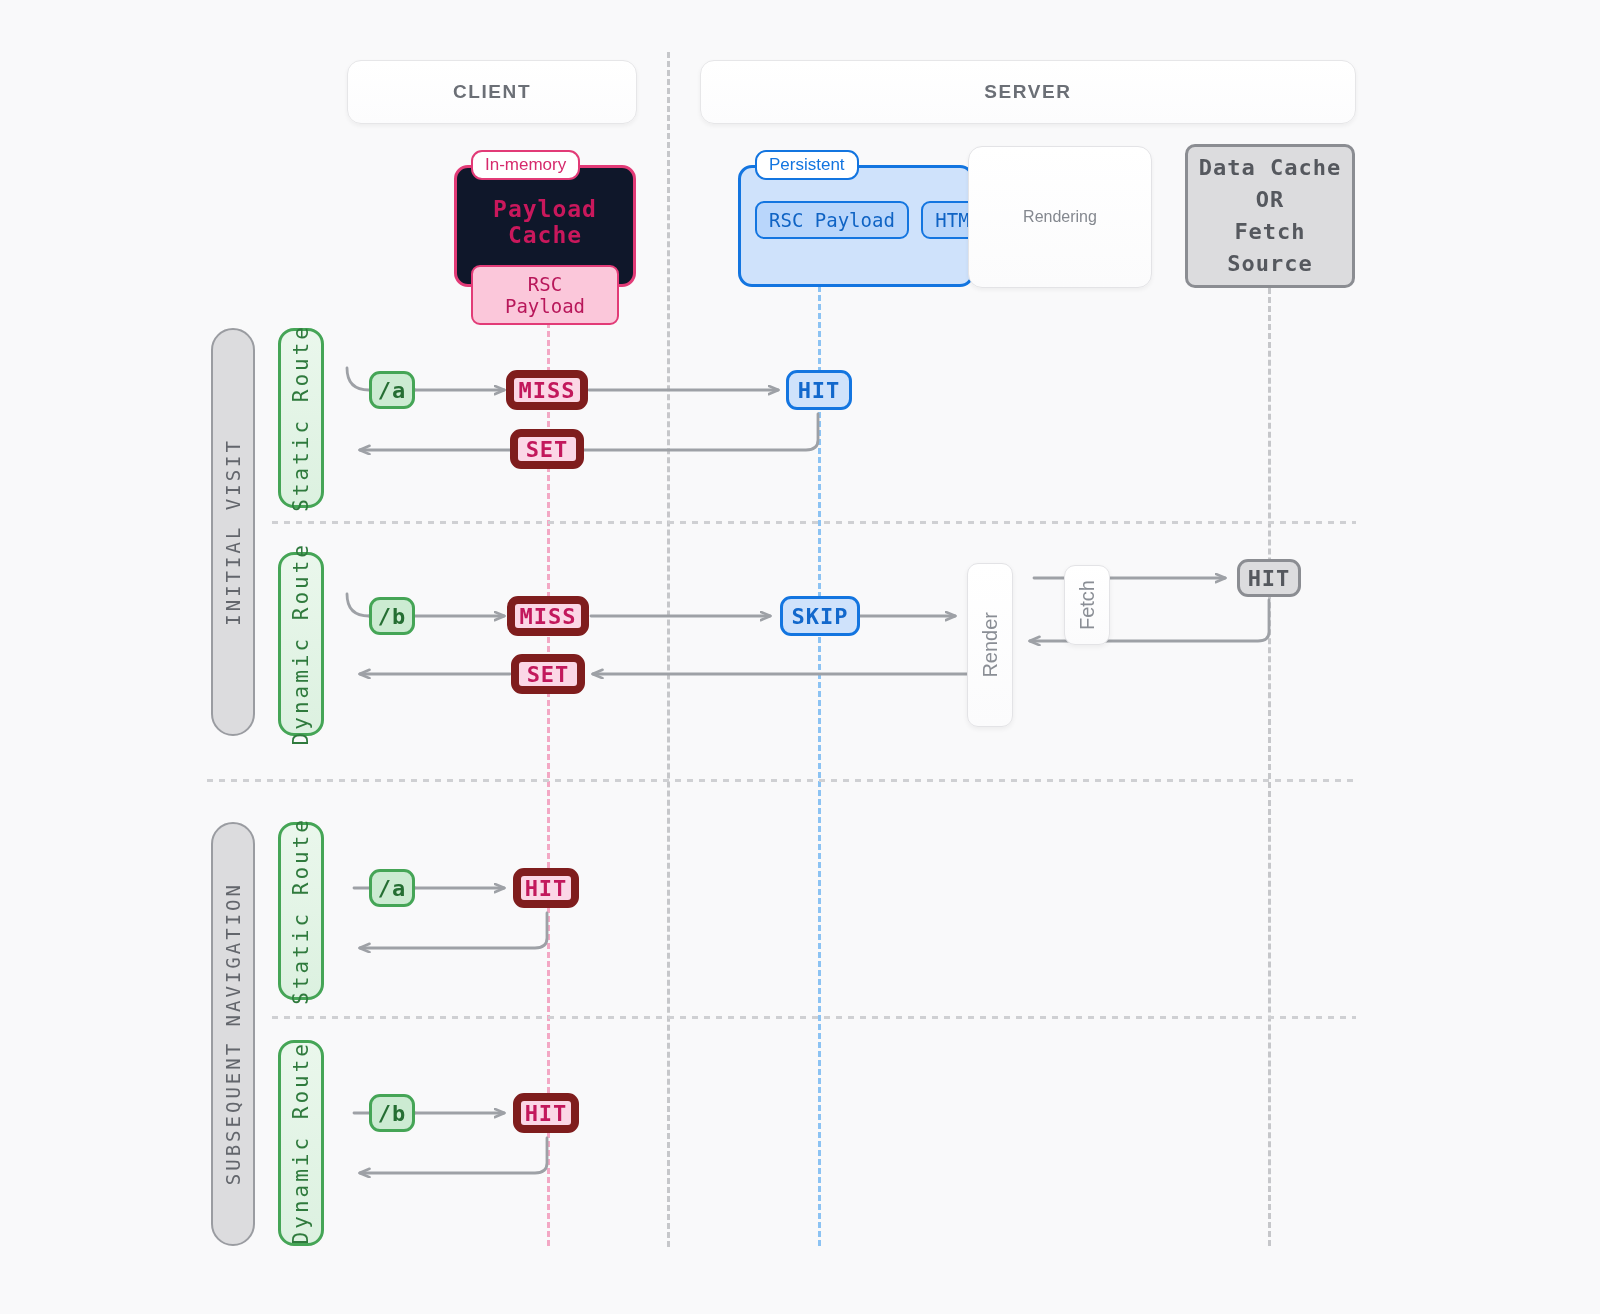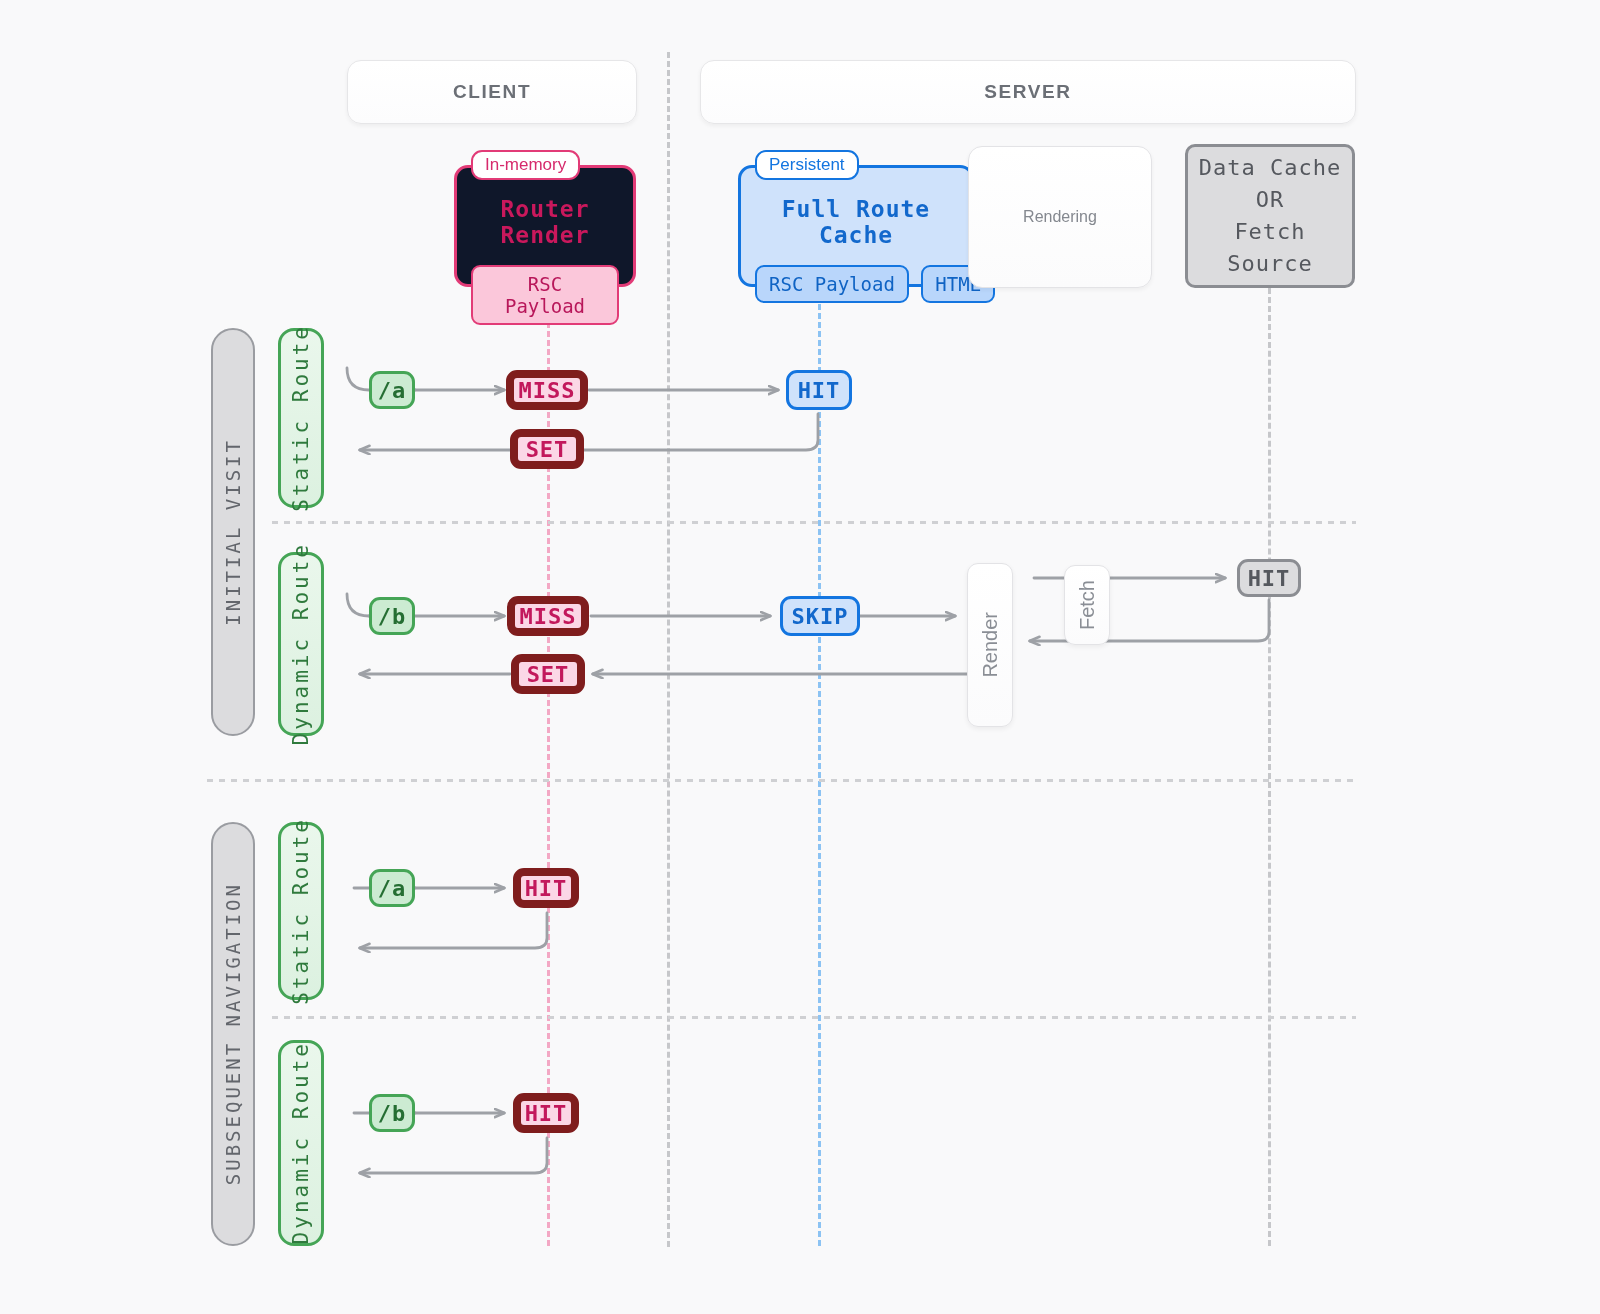--- a/index.html
+++ b/index.html
@@ -70,21 +70,21 @@
     display:flex;align-items:center;justify-content:center;
     color:#84888f;font-size:16px;
   }
 
   
   .grey-box{
     background:#dcdcde;border:3px solid #8b8d92;border-radius:10px;
     display:flex;align-items:center;justify-content:center;
     color:#55585e;
     font-family:"DejaVu Sans Mono","Liberation Mono",monospace;
-    font-weight:normal;font-size:22px;line-height:1.45;text-align:center;
+    font-weight:bold;font-size:22px;line-height:1.45;text-align:center;
     letter-spacing:1px;
   }
 
   
   .phase-rail{
     background:#dcdcde;border:2px solid #9a9ca1;border-radius:22px;
     display:flex;align-items:center;justify-content:center;
   }
   .phase-rail span{
     writing-mode:vertical-rl;transform:rotate(180deg);
@@ -142,29 +142,28 @@
     <span>SERVER</span>
   </div>
 
   <div class="abs lifeline" style="left:667px;top:52px;height:1195px;border-left-color:#c6c7ca;"></div>
   <div class="abs lifeline" style="left:547px;top:286px;height:960px;border-left-color:#f3a8c4;"></div>
   <div class="abs lifeline" style="left:818px;top:286px;height:960px;border-left-color:#8cc3f3;"></div>
   <div class="abs lifeline" style="left:1268px;top:288px;height:958px;border-left-color:#c6c7ca;"></div>
 
   <div class="abs cbox pink-box" style="left:454px;top:165px;width:182px;height:122px;padding:16px 14px 14px;">
     <div class="tag pink-tag">In-memory</div>
-    <div class="ctitle pink-text" style="margin-top:12px;">Router Render</div>
+    <div class="ctitle pink-text" style="margin-top:12px;">Payload Cache</div>
     <div style="margin-top:17px;text-align:center;">
       <span class="chip pink-chip">RSC Payload</span>
     </div>
   </div>
 
   <div class="abs cbox blue-box" style="left:700px;top:165px;width:236px;height:122px;padding:16px 14px 14px;margin-left:38px;">
     <div class="tag blue-tag">Persistent</div>
-    <div class="ctitle blue-text" style="margin-top:12px;">Full Route Cache</div>
     <div style="margin-top:17px;text-align:center;white-space:nowrap;">
       <span class="chip blue-chip">RSC Payload</span>
       <span class="chip blue-chip" style="margin-left:8px;">HTML</span>
     </div>
   </div>
 
   <div class="abs white-box" style="left:968px;top:146px;width:184px;height:142px;border-radius:14px;">
     <span>Rendering</span>
   </div>
 

